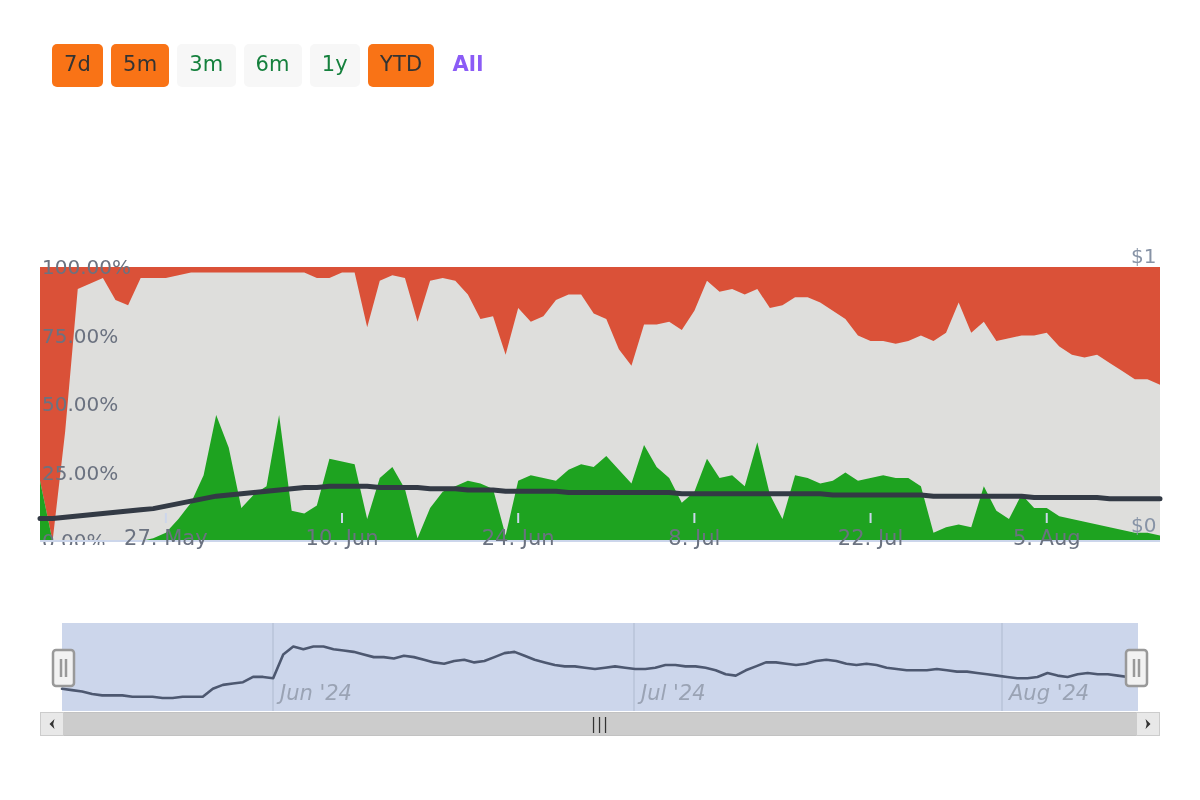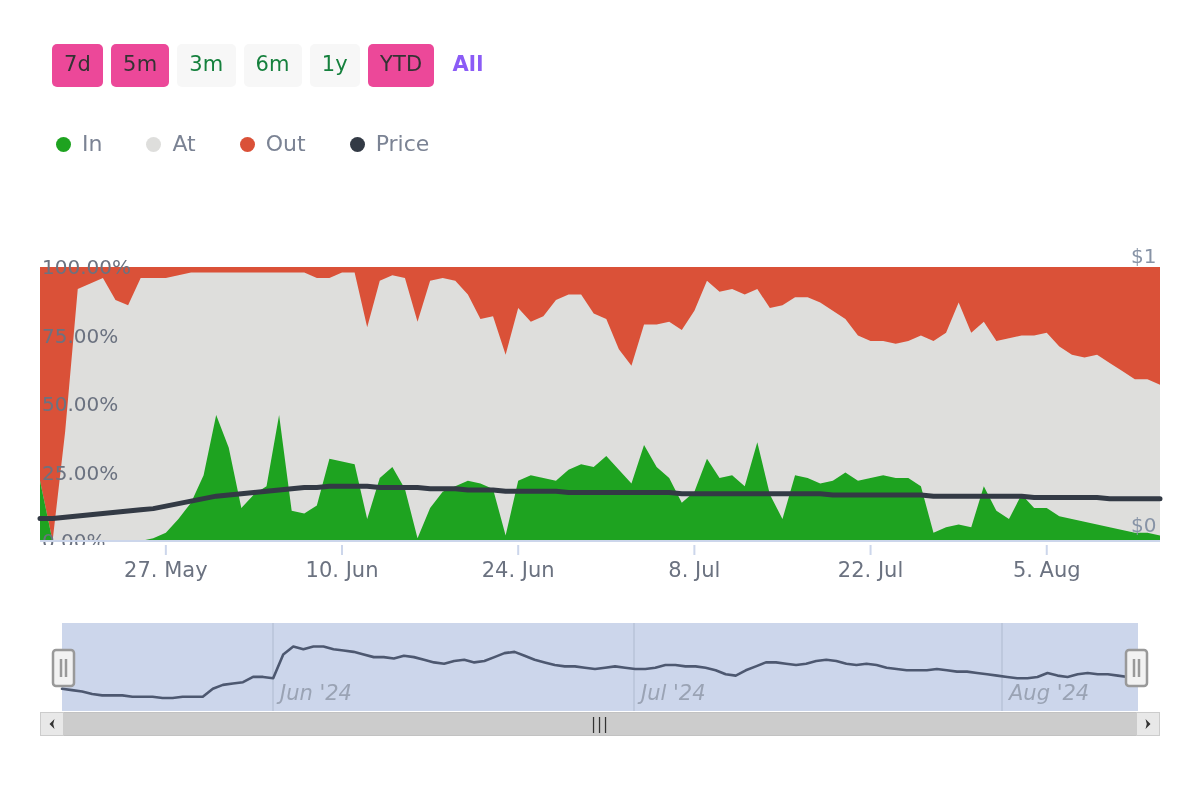--- a/index.html
+++ b/index.html
@@ -25,21 +25,21 @@
     top: 44px;
     display: flex;
     align-items: center;
     gap: 0px;
   }
   .range-btn {
     font-family: "DejaVu Sans", "Liberation Sans", sans-serif;
     font-size: 21px;
     line-height: 1;
     color: #333333;
-    background: #ec4899;
+    background: #f97316;
     border: none;
     border-radius: 5px;
     padding: 10px 12px 12px 12px;
     margin-right: 8px;
     cursor: pointer;
     white-space: nowrap;
     letter-spacing: 0.2px;
   }
   .range-btn.disabled {
     color: #15803d;
@@ -98,21 +98,21 @@
     font-family: "DejaVu Sans", "Liberation Sans", sans-serif;
   }
   .price-axis-label {
     font-size: 20px;
     fill: #8793a6;
     font-family: "DejaVu Sans", "Liberation Sans", sans-serif;
   }
   .xaxis-wrap {
     position: absolute;
     left: 0;
-    top: 545px;
+    top: 513px;
     width: 1144px;
     height: 50px;
   }
   .xtick-label {
     font-size: 21px;
     fill: #6b7280;
     font-family: "DejaVu Sans", "Liberation Sans", sans-serif;
   }
 
   
@@ -181,38 +181,20 @@
   <div class="range-selector">
       <button class="range-btn">7d</button>
       <button class="range-btn">5m</button>
       <button class="range-btn disabled">3m</button>
       <button class="range-btn disabled">6m</button>
       <button class="range-btn disabled">1y</button>
       <button class="range-btn">YTD</button>
       <button class="range-btn selected">All</button>
     </div>
 
-  <div class="legend">
-      <div class="legend-item">
-        <span class="legend-dot" style="background: rgb(30, 163, 32);"></span>
-        <span class="legend-label">In</span>
-      </div>
-      <div class="legend-item">
-        <span class="legend-dot" style="background: rgb(222, 222, 220);"></span>
-        <span class="legend-label">At</span>
-      </div>
-      <div class="legend-item">
-        <span class="legend-dot" style="background: rgb(218, 81, 56);"></span>
-        <span class="legend-label">Out</span>
-      </div>
-      <div class="legend-item">
-        <span class="legend-dot" style="background: rgb(51, 58, 69);"></span>
-        <span class="legend-label">Price</span>
-      </div>
-    </div>
 
   <div class="plot-wrap">
     <svg class="plot-svg" width="1200" height="300" viewBox="0 0 1200 300">
       <g>
         <path id="area-at" fill="#dededc" stroke="none" d="M40.00 22.00 L52.58 22.00 L65.17 22.00 L77.75 22.00 L90.34 22.00 L102.92 22.00 L115.51 22.00 L128.09 22.00 L140.67 22.00 L153.26 22.00 L165.84 22.00 L178.43 22.00 L191.01 22.00 L203.60 22.00 L216.18 22.00 L228.76 22.00 L241.35 22.00 L253.93 22.00 L266.52 22.00 L279.10 22.00 L291.69 22.00 L304.27 22.00 L316.85 22.00 L329.44 22.00 L342.02 22.00 L354.61 22.00 L367.19 22.00 L379.78 22.00 L392.36 22.00 L404.94 22.00 L417.53 22.00 L430.11 22.00 L442.70 22.00 L455.28 22.00 L467.87 22.00 L480.45 22.00 L493.03 22.00 L505.62 22.00 L518.20 22.00 L530.79 22.00 L543.37 22.00 L555.96 22.00 L568.54 22.00 L581.12 22.00 L593.71 22.00 L606.29 22.00 L618.88 22.00 L631.46 22.00 L644.04 22.00 L656.63 22.00 L669.21 22.00 L681.80 22.00 L694.38 22.00 L706.97 22.00 L719.55 22.00 L732.13 22.00 L744.72 22.00 L757.30 22.00 L769.89 22.00 L782.47 22.00 L795.06 22.00 L807.64 22.00 L820.22 22.00 L832.81 22.00 L845.39 22.00 L857.98 22.00 L870.56 22.00 L883.15 22.00 L895.73 22.00 L908.31 22.00 L920.90 22.00 L933.48 22.00 L946.07 22.00 L958.65 22.00 L971.24 22.00 L983.82 22.00 L996.40 22.00 L1008.99 22.00 L1021.57 22.00 L1034.16 22.00 L1046.74 22.00 L1059.33 22.00 L1071.91 22.00 L1084.49 22.00 L1097.08 22.00 L1109.66 22.00 L1122.25 22.00 L1134.83 22.00 L1147.42 22.00 L1160.00 22.00 L1160.00 296.00 L1147.42 296.00 L1134.83 296.00 L1122.25 296.00 L1109.66 296.00 L1097.08 296.00 L1084.49 296.00 L1071.91 296.00 L1059.33 296.00 L1046.74 296.00 L1034.16 296.00 L1021.57 296.00 L1008.99 296.00 L996.40 296.00 L983.82 296.00 L971.24 296.00 L958.65 296.00 L946.07 296.00 L933.48 296.00 L920.90 296.00 L908.31 296.00 L895.73 296.00 L883.15 296.00 L870.56 296.00 L857.98 296.00 L845.39 296.00 L832.81 296.00 L820.22 296.00 L807.64 296.00 L795.06 296.00 L782.47 296.00 L769.89 296.00 L757.30 296.00 L744.72 296.00 L732.13 296.00 L719.55 296.00 L706.97 296.00 L694.38 296.00 L681.80 296.00 L669.21 296.00 L656.63 296.00 L644.04 296.00 L631.46 296.00 L618.88 296.00 L606.29 296.00 L593.71 296.00 L581.12 296.00 L568.54 296.00 L555.96 296.00 L543.37 296.00 L530.79 296.00 L518.20 296.00 L505.62 296.00 L493.03 296.00 L480.45 296.00 L467.87 296.00 L455.28 296.00 L442.70 296.00 L430.11 296.00 L417.53 296.00 L404.94 296.00 L392.36 296.00 L379.78 296.00 L367.19 296.00 L354.61 296.00 L342.02 296.00 L329.44 296.00 L316.85 296.00 L304.27 296.00 L291.69 296.00 L279.10 296.00 L266.52 296.00 L253.93 296.00 L241.35 296.00 L228.76 296.00 L216.18 296.00 L203.60 296.00 L191.01 296.00 L178.43 296.00 L165.84 296.00 L153.26 296.00 L140.67 296.00 L128.09 296.00 L115.51 296.00 L102.92 296.00 L90.34 296.00 L77.75 296.00 L65.17 296.00 L52.58 296.00 L40.00 296.00 Z"></path>
       </g>
       <g>
         <path id="area-out" fill="#da5138" stroke="none" d="M40.00 22.00 L52.58 22.00 L65.17 22.00 L77.75 22.00 L90.34 22.00 L102.92 22.00 L115.51 22.00 L128.09 22.00 L140.67 22.00 L153.26 22.00 L165.84 22.00 L178.43 22.00 L191.01 22.00 L203.60 22.00 L216.18 22.00 L228.76 22.00 L241.35 22.00 L253.93 22.00 L266.52 22.00 L279.10 22.00 L291.69 22.00 L304.27 22.00 L316.85 22.00 L329.44 22.00 L342.02 22.00 L354.61 22.00 L367.19 22.00 L379.78 22.00 L392.36 22.00 L404.94 22.00 L417.53 22.00 L430.11 22.00 L442.70 22.00 L455.28 22.00 L467.87 22.00 L480.45 22.00 L493.03 22.00 L505.62 22.00 L518.20 22.00 L530.79 22.00 L543.37 22.00 L555.96 22.00 L568.54 22.00 L581.12 22.00 L593.71 22.00 L606.29 22.00 L618.88 22.00 L631.46 22.00 L644.04 22.00 L656.63 22.00 L669.21 22.00 L681.80 22.00 L694.38 22.00 L706.97 22.00 L719.55 22.00 L732.13 22.00 L744.72 22.00 L757.30 22.00 L769.89 22.00 L782.47 22.00 L795.06 22.00 L807.64 22.00 L820.22 22.00 L832.81 22.00 L845.39 22.00 L857.98 22.00 L870.56 22.00 L883.15 22.00 L895.73 22.00 L908.31 22.00 L920.90 22.00 L933.48 22.00 L946.07 22.00 L958.65 22.00 L971.24 22.00 L983.82 22.00 L996.40 22.00 L1008.99 22.00 L1021.57 22.00 L1034.16 22.00 L1046.74 22.00 L1059.33 22.00 L1071.91 22.00 L1084.49 22.00 L1097.08 22.00 L1109.66 22.00 L1122.25 22.00 L1134.83 22.00 L1147.42 22.00 L1160.00 22.00 L1160.00 139.82 L1147.42 134.34 L1134.83 134.34 L1122.25 126.12 L1109.66 117.90 L1097.08 109.68 L1084.49 112.42 L1071.91 109.68 L1059.33 101.46 L1046.74 87.76 L1034.16 90.50 L1021.57 90.50 L1008.99 93.24 L996.40 95.98 L983.82 76.80 L971.24 87.76 L958.65 57.62 L946.07 87.76 L933.48 95.98 L920.90 90.50 L908.31 95.98 L895.73 98.72 L883.15 95.98 L870.56 95.98 L857.98 90.50 L845.39 74.06 L832.81 65.84 L820.22 57.62 L807.64 52.14 L795.06 52.14 L782.47 60.36 L769.89 63.10 L757.30 43.92 L744.72 49.40 L732.13 43.92 L719.55 46.66 L706.97 35.70 L694.38 65.84 L681.80 85.02 L669.21 76.80 L656.63 79.54 L644.04 79.54 L631.46 120.64 L618.88 104.20 L606.29 74.06 L593.71 68.58 L581.12 49.40 L568.54 49.40 L555.96 54.88 L543.37 71.32 L530.79 76.80 L518.20 63.10 L505.62 109.68 L493.03 71.32 L480.45 74.06 L467.87 49.40 L455.28 35.70 L442.70 32.96 L430.11 35.70 L417.53 76.80 L404.94 32.96 L392.36 30.22 L379.78 35.70 L367.19 82.28 L354.61 27.48 L342.02 27.48 L329.44 32.96 L316.85 32.96 L304.27 27.48 L291.69 27.48 L279.10 27.48 L266.52 27.48 L253.93 27.48 L241.35 27.48 L228.76 27.48 L216.18 27.48 L203.60 27.48 L191.01 27.48 L178.43 30.22 L165.84 32.96 L153.26 32.96 L140.67 32.96 L128.09 60.36 L115.51 54.88 L102.92 32.96 L90.34 38.44 L77.75 43.92 L65.17 186.40 L52.58 296.00 L40.00 235.72 Z"></path>
       </g>
       <g>

